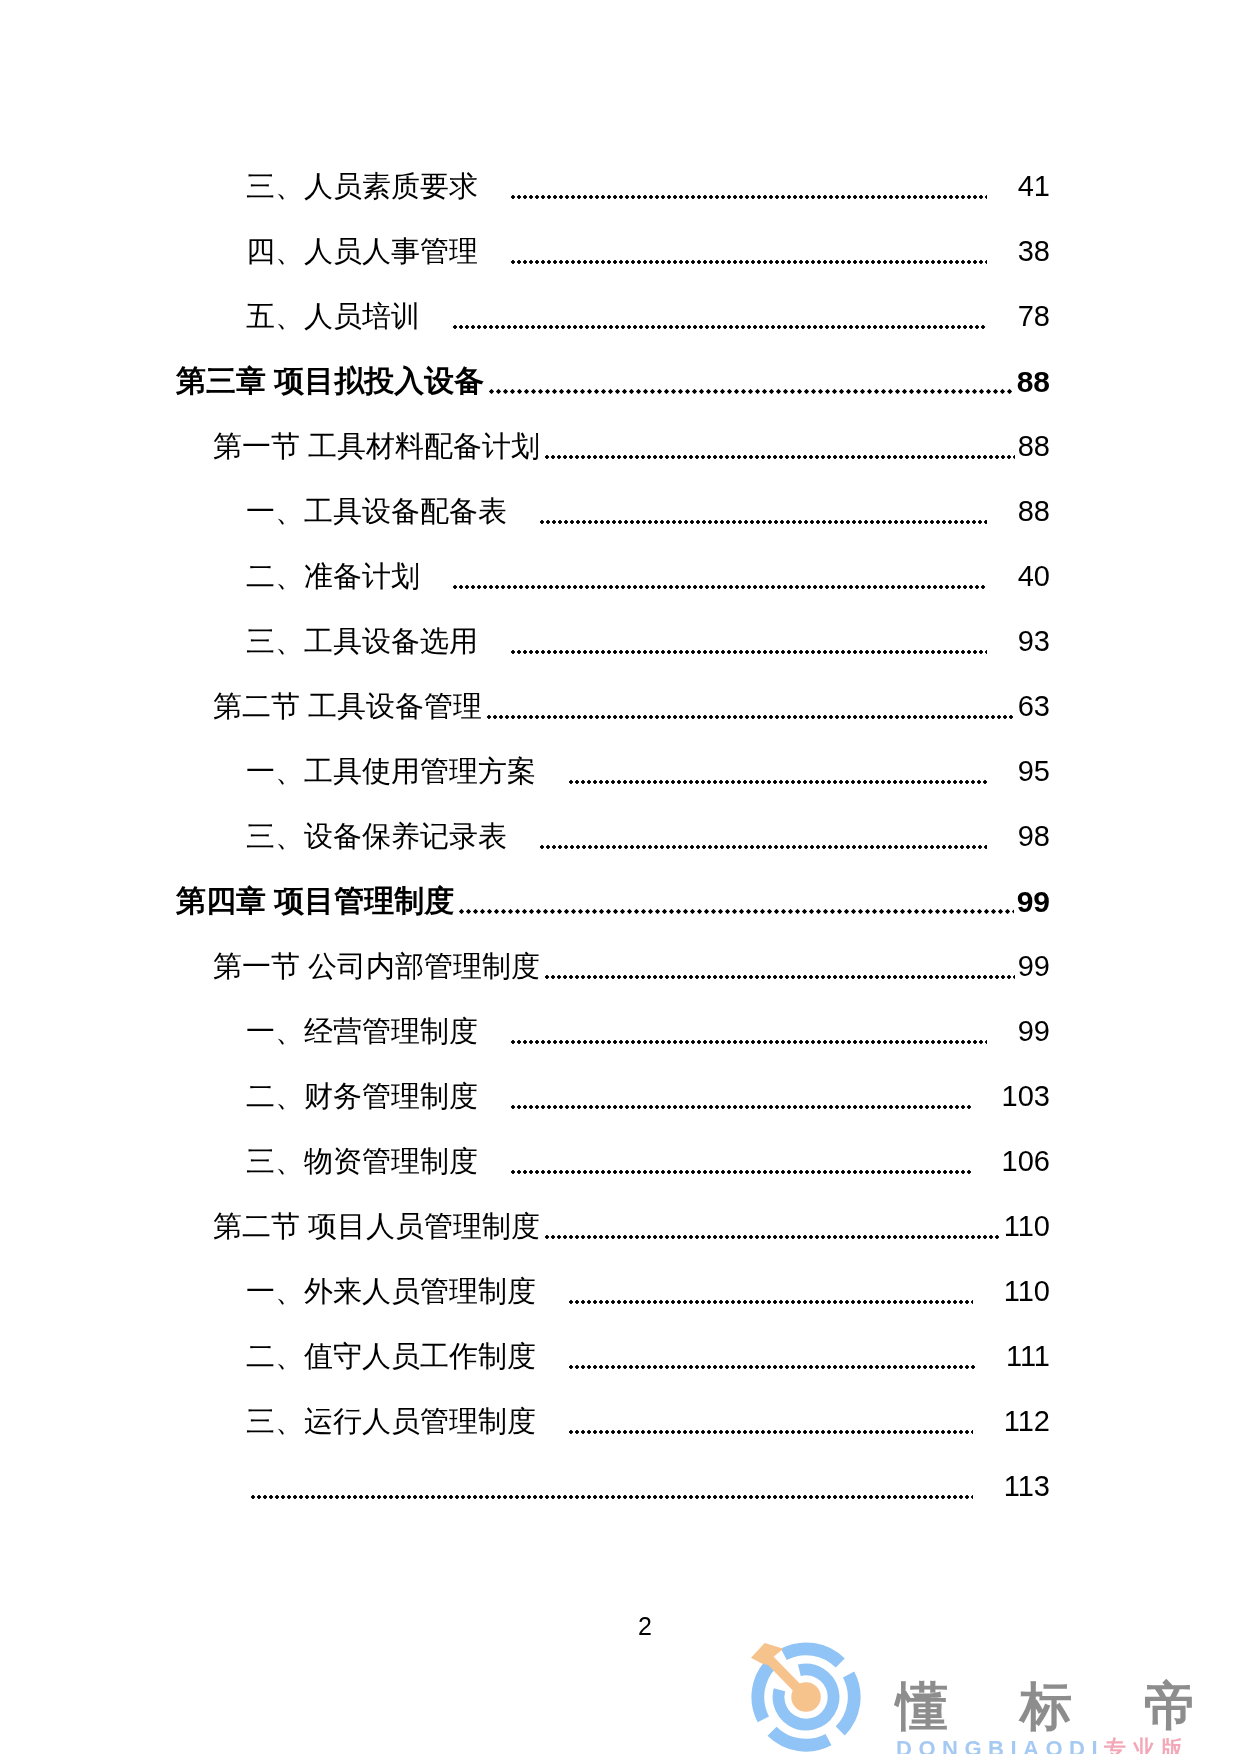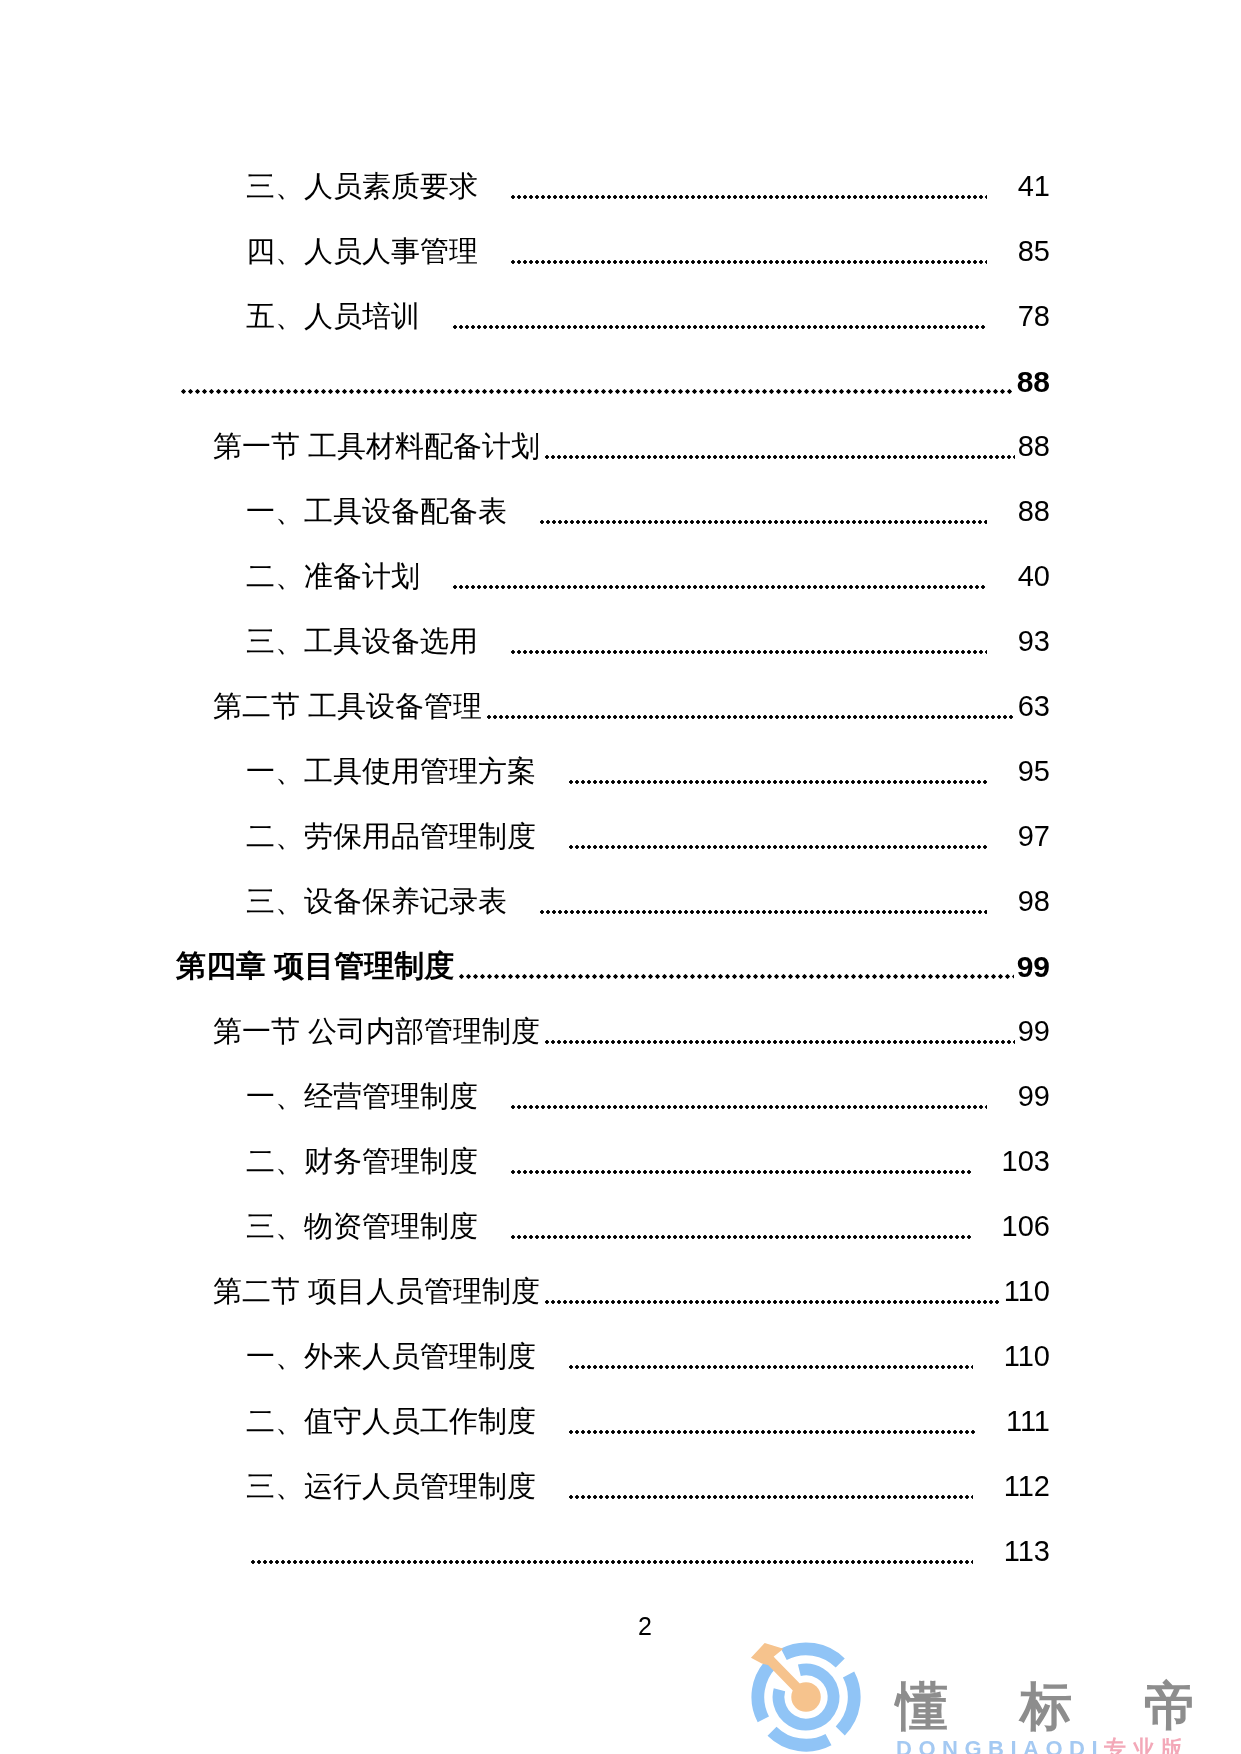--- a/index.html
+++ b/index.html
@@ -83,28 +83,29 @@
 
   <div class="toc" id="toc">
       <div class="toc-row lvl2">
         <span class="toc-label">三、人员素质要求</span>
         <span class="toc-leader"></span>
         <span class="toc-page">41</span>
       </div>
       <div class="toc-row lvl2">
         <span class="toc-label">四、人员人事管理</span>
         <span class="toc-leader"></span>
-        <span class="toc-page">85</span>
+        <span class="toc-page">38</span>
       </div>
       <div class="toc-row lvl2">
         <span class="toc-label">五、人员培训</span>
         <span class="toc-leader"></span>
         <span class="toc-page">78</span>
       </div>
       <div class="toc-row lvl0 bold">
+        <span class="toc-label">第三章 项目拟投入设备</span>
         <span class="toc-leader"></span>
         <span class="toc-page">88</span>
       </div>
       <div class="toc-row lvl1">
         <span class="toc-label">第一节 工具材料配备计划</span>
         <span class="toc-leader"></span>
         <span class="toc-page">88</span>
       </div>
       <div class="toc-row lvl2">
         <span class="toc-label">一、工具设备配备表</span>
@@ -123,25 +124,20 @@
       </div>
       <div class="toc-row lvl1">
         <span class="toc-label">第二节 工具设备管理</span>
         <span class="toc-leader"></span>
         <span class="toc-page">63</span>
       </div>
       <div class="toc-row lvl2">
         <span class="toc-label">一、工具使用管理方案</span>
         <span class="toc-leader"></span>
         <span class="toc-page">95</span>
-      </div>
-      <div class="toc-row lvl2">
-        <span class="toc-label">二、劳保用品管理制度</span>
-        <span class="toc-leader"></span>
-        <span class="toc-page">97</span>
       </div>
       <div class="toc-row lvl2">
         <span class="toc-label">三、设备保养记录表</span>
         <span class="toc-leader"></span>
         <span class="toc-page">98</span>
       </div>
       <div class="toc-row lvl0 bold">
         <span class="toc-label">第四章 项目管理制度</span>
         <span class="toc-leader"></span>
         <span class="toc-page">99</span>

